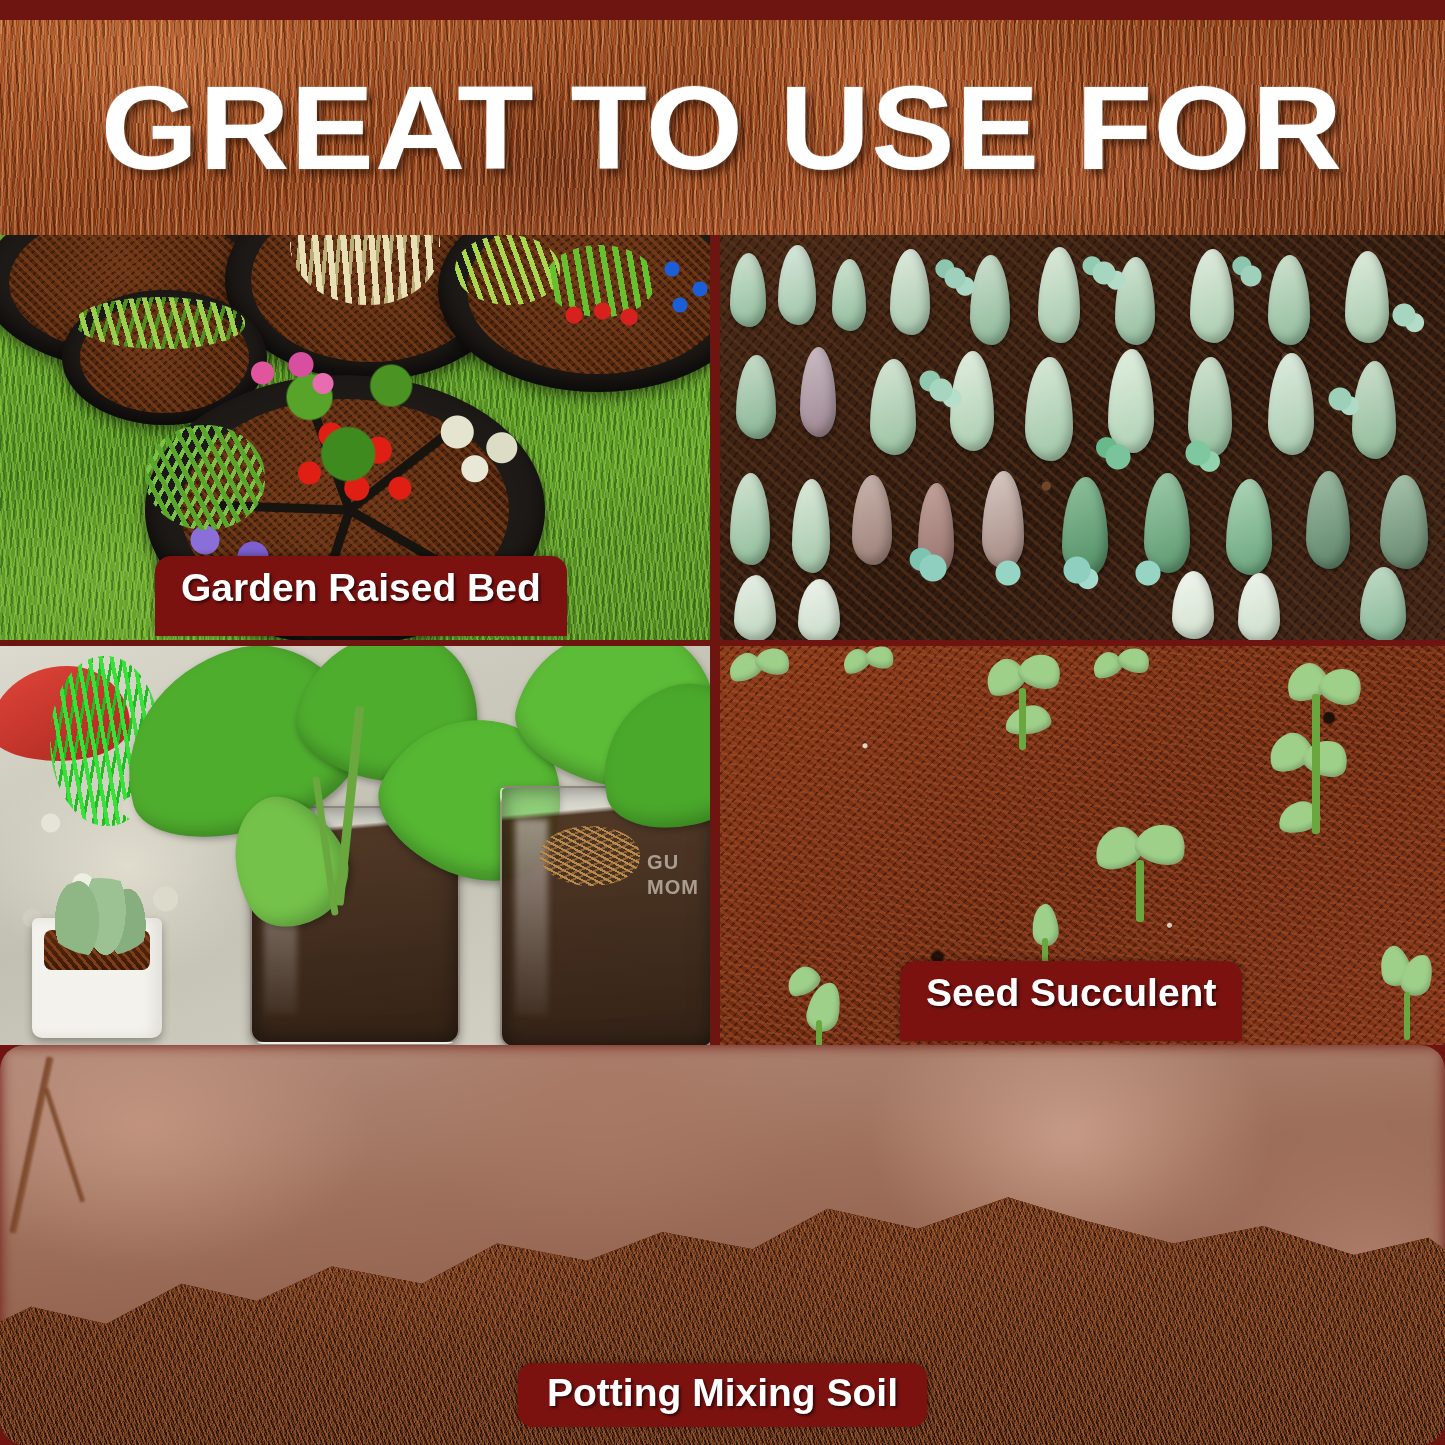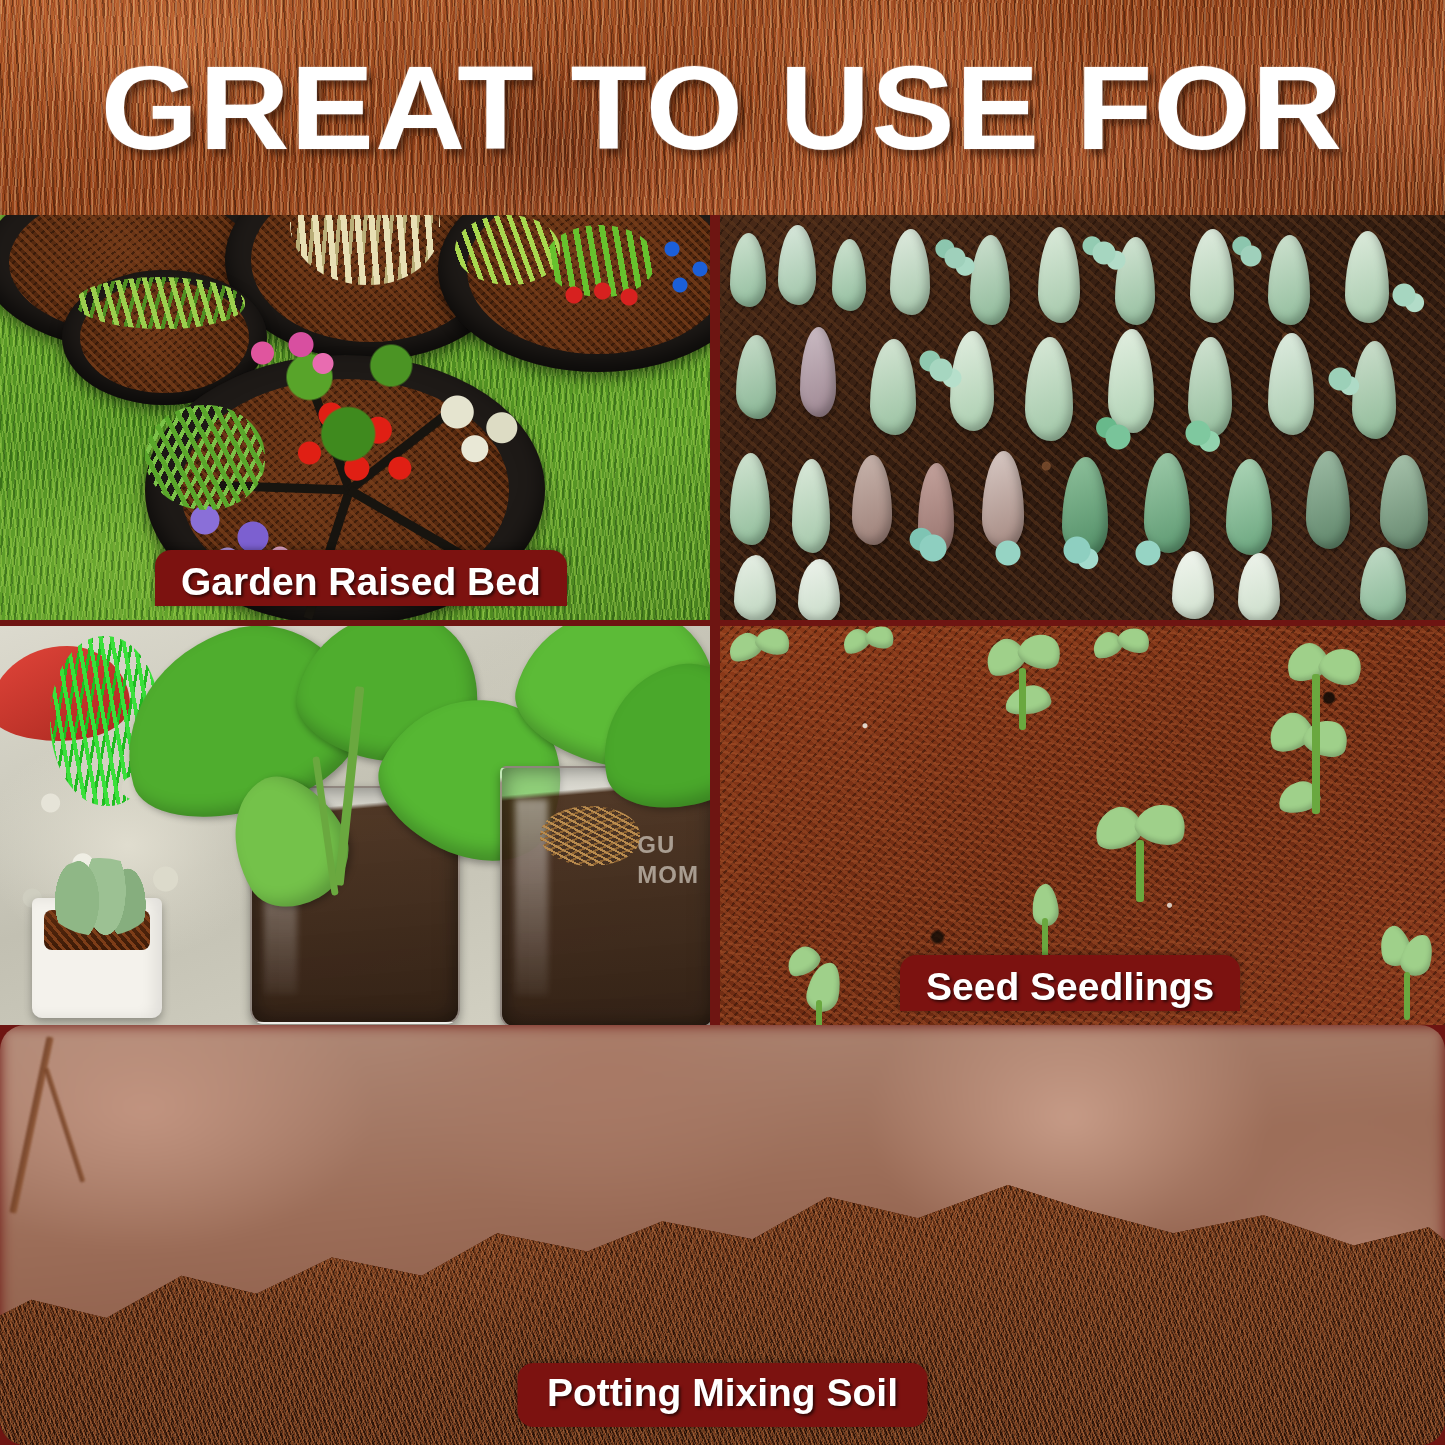--- a/index.html
+++ b/index.html
@@ -19,20 +19,21 @@
     background-image:
       repeating-linear-gradient(92deg, rgba(255,205,160,.30) 0 2px, rgba(0,0,0,0) 2px 7px),
       repeating-linear-gradient(86deg, rgba(60,22,6,.40) 0 2px, rgba(0,0,0,0) 2px 9px),
       repeating-linear-gradient(97deg, rgba(225,150,95,.25) 0 1px, rgba(0,0,0,0) 1px 5px),
       repeating-linear-gradient(83deg, rgba(40,14,4,.25) 0 1px, rgba(0,0,0,0) 1px 6px),
       radial-gradient(ellipse 240px 120px at 12% 20%, rgba(196,112,60,.85), rgba(0,0,0,0) 70%),
       radial-gradient(ellipse 200px 140px at 38% 70%, rgba(110,48,20,.8), rgba(0,0,0,0) 70%),
       radial-gradient(ellipse 260px 130px at 62% 25%, rgba(190,104,55,.8), rgba(0,0,0,0) 72%),
       radial-gradient(ellipse 220px 150px at 86% 72%, rgba(120,54,24,.85), rgba(0,0,0,0) 70%),
       linear-gradient(170deg,#b05c2c 0%,#8d4119 45%,#a5542a 75%,#7d3a16 100%);
+    margin-top: 20px;
   }
   .coir::after{
     content:""; position:absolute; inset:0;
     background-image:
       repeating-linear-gradient(88deg, rgba(255,225,195,.20) 0 1px, rgba(0,0,0,0) 1px 4px),
       repeating-linear-gradient(95deg, rgba(45,16,4,.22) 0 1px, rgba(0,0,0,0) 1px 3px);
     mix-blend-mode:overlay; pointer-events:none;
   }
 
   
@@ -52,24 +53,24 @@
     display:grid;
     grid-template-columns:710px 10px 725px;
     grid-template-rows:405px 6px 399px;
     background:#6e1512;
   }
   .cell{ position:relative; overflow:hidden; }
   .v-div,.h-div{ background:#6e1512; }
 
   
   .badge{
-    position:absolute; bottom:14px; z-index:9;
+    position:absolute; bottom:4px; z-index:9;
     background:#7c1210;
     border-radius:16px 16px 0 0;
-    padding:10px 26px 2px 26px;
+    padding:10px 26px 26px 26px;
     color:#fff; font-weight:bold; white-space:nowrap;
     text-shadow:2px 2px 3px rgba(0,0,0,.6);
     box-shadow:0 -1px 6px rgba(0,0,0,.35);
   }
   .badge.b1{ left:155px; font-size:39px; }
   .badge.b2{ left:100px; font-size:39px; }
   .badge.b3{ left:200px; font-size:39px; }
   .badge.b4{ left:180px; font-size:39px; }
   .badge.b5{ left:50%; transform:translateX(-50%); font-size:39px; border-radius:16px; bottom:18px; padding:8px 30px 12px; }
 
@@ -312,21 +313,21 @@
 
       <div class="jar" style="left:250px;top:160px;width:210px;height:238px;"></div>
       <div class="pleaf" style="left:120px;top:5px;width:240px;height:180px;transform:rotate(-16deg);"></div>
       <div class="pleaf" style="left:300px;top:-15px;width:180px;height:150px;transform:rotate(10deg);"></div>
       <div class="pleaf" style="left:385px;top:70px;width:180px;height:160px;transform:rotate(26deg);background:#56b733;"></div>
       <div class="pleaf" style="left:232px;top:150px;width:110px;height:130px;transform:rotate(-30deg);background:#74c24a;"></div>
       <div class="stem" style="left:345px;top:60px;width:9px;height:200px;transform:rotate(6deg);"></div>
       <div class="stem" style="left:322px;top:130px;width:7px;height:140px;transform:rotate(-8deg);"></div>
 
       <div class="jar" style="left:500px;top:140px;width:215px;height:262px;">
-        <div style="position:absolute;right:14px;top:62px;color:rgba(235,230,220,.6);font-size:24px;font-weight:bold;line-height:1.25;letter-spacing:1px;">GU<br>MOM</div>
+        <div style="position:absolute;right:14px;top:62px;color:rgba(235,230,220,.6);font-size:20px;font-weight:bold;line-height:1.25;letter-spacing:1px;">GU<br>MOM</div>
       </div>
       <div class="pleaf" style="left:520px;top:-20px;width:200px;height:160px;transform:rotate(14deg);background:#5cbb37;"></div>
       <div class="pleaf" style="left:600px;top:40px;width:160px;height:140px;transform:rotate(-12deg);background:#4aa82b;"></div>
       <div class="blob" style="left:540px;top:180px;width:100px;height:60px;background:repeating-linear-gradient(28deg,#b98b4e 0 2px,rgba(0,0,0,0) 2px 6px),repeating-linear-gradient(-22deg,#8d6333 0 2px,rgba(0,0,0,0) 2px 6px);"></div>
 
     </div>
 
     <div class="v-div"></div>
 
     <div class="cell t-seed">
@@ -369,21 +370,21 @@
         <i style="left:0;top:0px;width:34px;height:26px;transform:rotate(-28deg)"></i>
         <i style="left:22px;top:14px;width:32px;height:50px;transform:rotate(10deg)"></i>
         <div class="stem" style="left:30px;top:52px;width:6px;height:44px;"></div>
       </div>
       <div class="sprout" style="left:660px;top:300px;width:60px;height:100px;">
         <i style="left:0;top:0px;width:30px;height:40px;transform:rotate(-16deg)"></i>
         <i style="left:22px;top:8px;width:30px;height:42px;transform:rotate(14deg)"></i>
         <div class="stem" style="left:24px;top:46px;width:6px;height:48px;"></div>
       </div>
 
-      <div class="badge b4">Seed Seedlings</div>
+      <div class="badge b4">Seed Succulent</div>
     </div>
   </div>
 
   <div class="panel">
     <div class="soil-bg"></div>
     <div class="twig" style="left:28px;top:10px;width:7px;height:180px;transform:rotate(12deg);"></div>
     <div class="twig" style="left:62px;top:40px;width:5px;height:120px;transform:rotate(-18deg);"></div>
     <div class="soil-mound"></div>
     <div class="badge b5">Potting Mixing Soil</div>
   </div>

